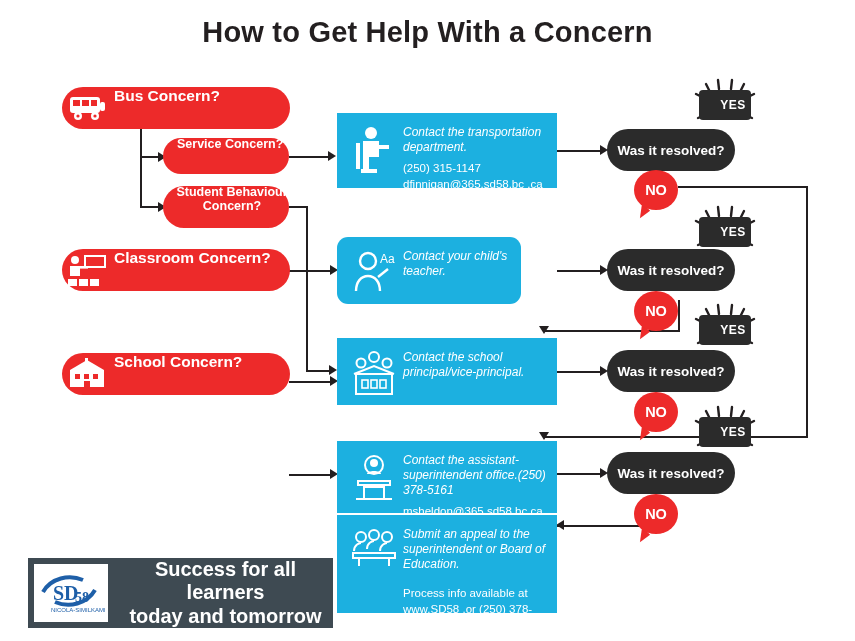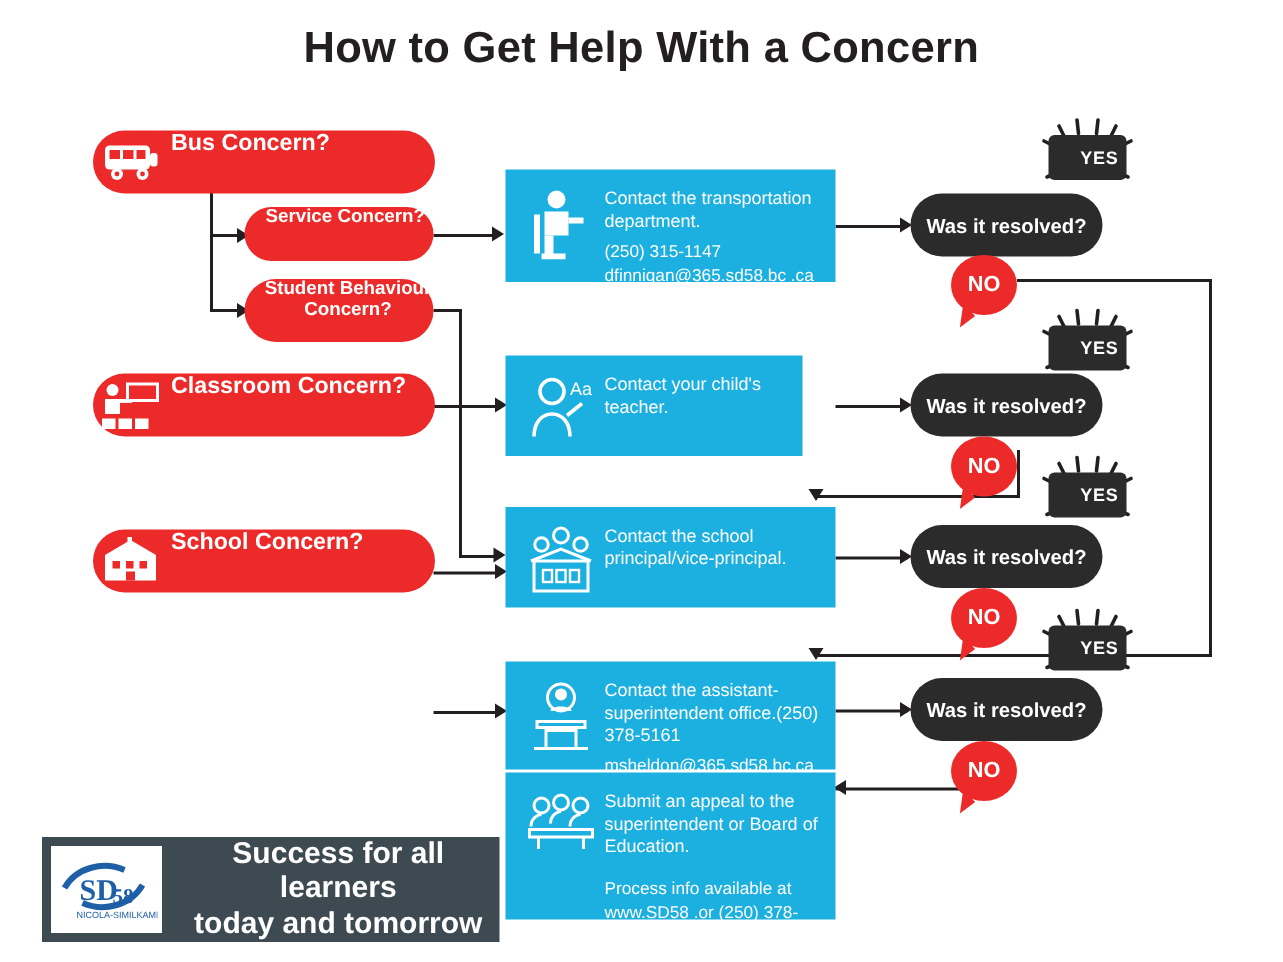--- a/index.html
+++ b/index.html
@@ -60,21 +60,21 @@
   }
   .bluebox .bicon {
     flex: 0 0 auto;
     width: 58px;
     display: flex;
     align-items: center;
     justify-content: center;
     padding-top: 2px;
   }
   .bluebox .btext { flex: 1 1 auto; padding-top: 2px; }
-  .bluebox .btext .line { display: block; }
+  .bluebox .btext .line { display: block; font-style: italic; }
   .bluebox .btext .sub { display: block; margin-top: 6px; font-size: 11.5px; }
 
   
   .darkpill {
     position: absolute;
     background: #2b2b2b;
     border-radius: 21px;
     height: 42px;
     color: #ffffff;
     font-size: 13.5px;
@@ -293,21 +293,21 @@
         <rect x="5" y="18" width="4" height="26" fill="#ffffff"></rect>
       </svg>
     </span>
     <span class="btext">
       <span class="line">Contact the transportation department.</span>
       <span class="sub">(250) 315-1147</span>
       <span class="sub" style="margin-top:2px;">dfinnigan@365.sd58.bc .ca</span>
     </span>
   </div>
 
-  <div class="bluebox" style="left:337px; top:237px; width:198px; height:67px;">
+  <div class="bluebox" style="left:337px; top:237px; width:184px; height:67px;border-radius:11px;">
     <span class="bicon">
       <svg width="48" height="46" viewBox="0 0 48 46" aria-hidden="true">
         <circle cx="18" cy="12" r="8" fill="none" stroke="#ffffff" stroke-width="2.4"></circle>
         <path d="M6 42 c0-9 5-15 12-15 s12 6 12 15" fill="none" stroke="#ffffff" stroke-width="2.4"></path>
         <path d="M28 28 l10 -8" stroke="#ffffff" stroke-width="2.4" fill="none"></path>
         <text x="30" y="14" font-size="12" fill="#ffffff" font-family="Liberation Sans, sans-serif">Aa</text>
       </svg>
     </span>
     <span class="btext">
       <span class="line">Contact your child's teacher.</span>

